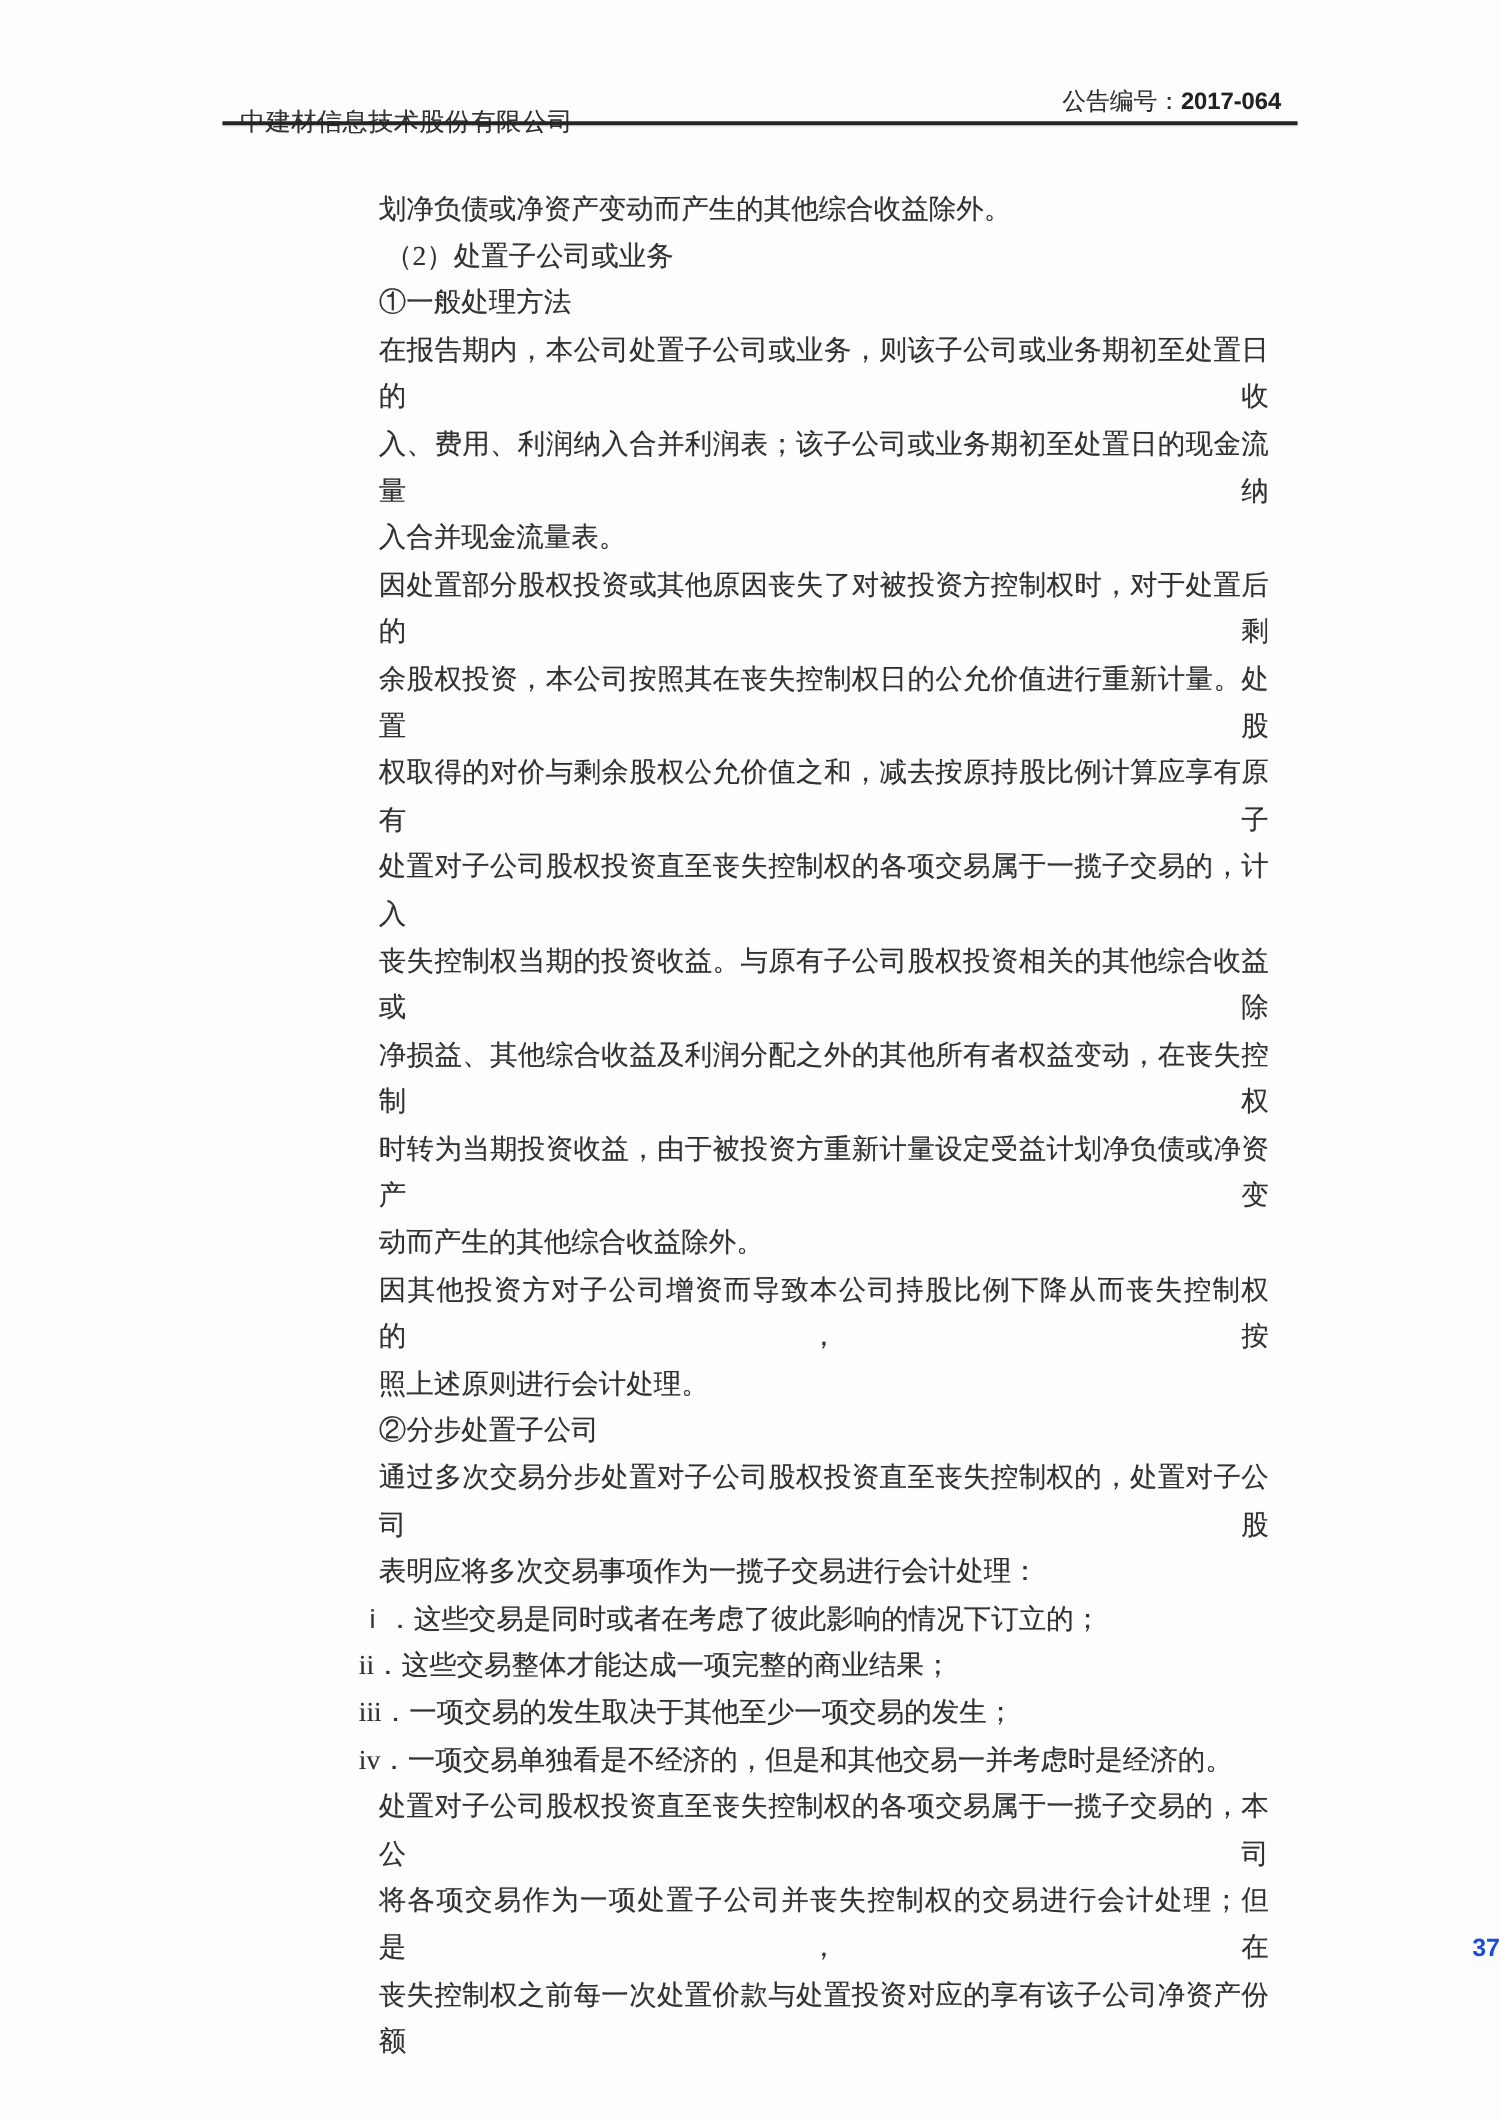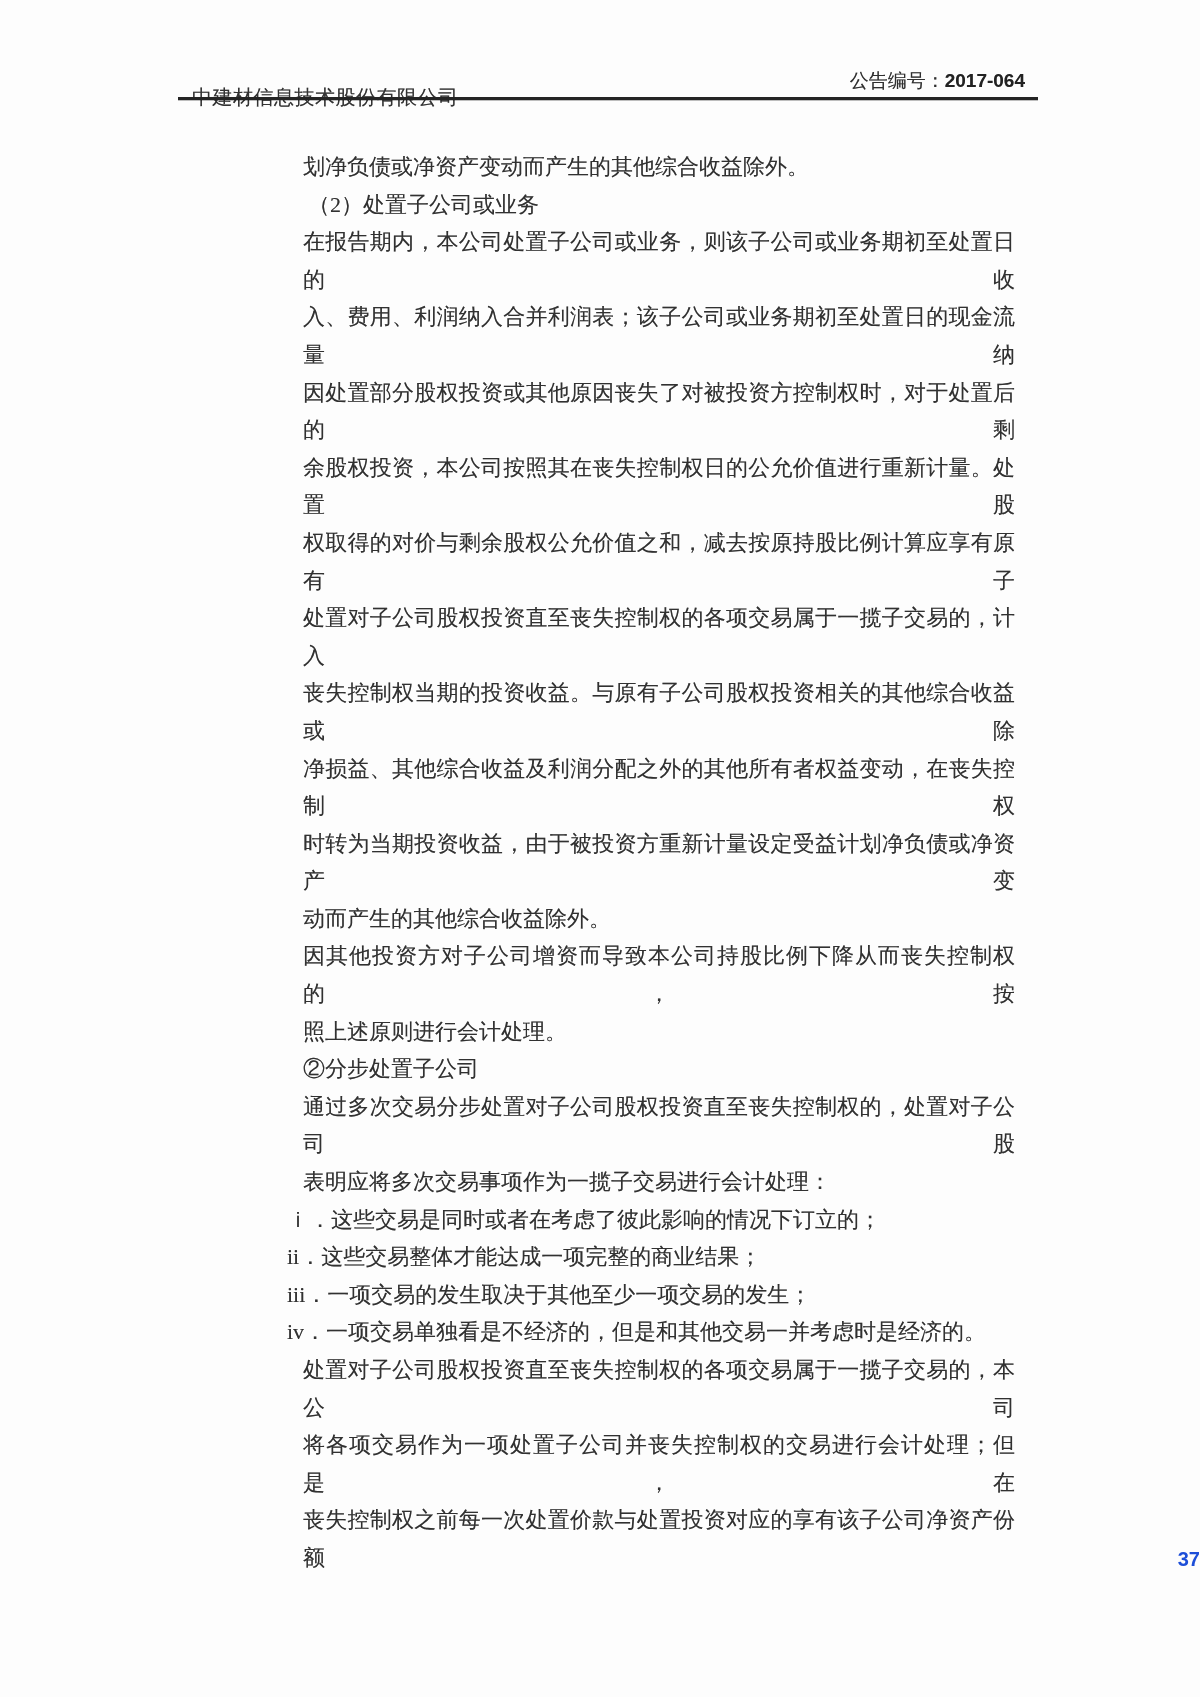--- a/index.html
+++ b/index.html
@@ -71,22 +71,24 @@
 
   <div class="header-notice">
     <span>公告编号：</span><span class="num">2017-064</span>
   </div>
 
   <div class="header-rule"></div>
 
   <div class="body-text">
       <div class="line end">划净负债或净资产变动而产生的其他综合收益除外。</div>
       <div class="line head">（2）处置子公司或业务</div>
+      <div class="line end">①一般处理方法</div>
       <div class="line fill">在报告期内，本公司处置子公司或业务，则该子公司或业务期初至处置日的收</div>
       <div class="line fill">入、费用、利润纳入合并利润表；该子公司或业务期初至处置日的现金流量纳</div>
+      <div class="line end">入合并现金流量表。</div>
       <div class="line fill">因处置部分股权投资或其他原因丧失了对被投资方控制权时，对于处置后的剩</div>
       <div class="line fill">余股权投资，本公司按照其在丧失控制权日的公允价值进行重新计量。处置股</div>
       <div class="line fill">权取得的对价与剩余股权公允价值之和，减去按原持股比例计算应享有原有子</div>
       <div class="line fill">处置对子公司股权投资直至丧失控制权的各项交易属于一揽子交易的，计入</div>
       <div class="line fill">丧失控制权当期的投资收益。与原有子公司股权投资相关的其他综合收益或除</div>
       <div class="line fill">净损益、其他综合收益及利润分配之外的其他所有者权益变动，在丧失控制权</div>
       <div class="line fill">时转为当期投资收益，由于被投资方重新计量设定受益计划净负债或净资产变</div>
       <div class="line end">动而产生的其他综合收益除外。</div>
       <div class="line fill">因其他投资方对子公司增资而导致本公司持股比例下降从而丧失控制权的，按</div>
       <div class="line end">照上述原则进行会计处理。</div>

